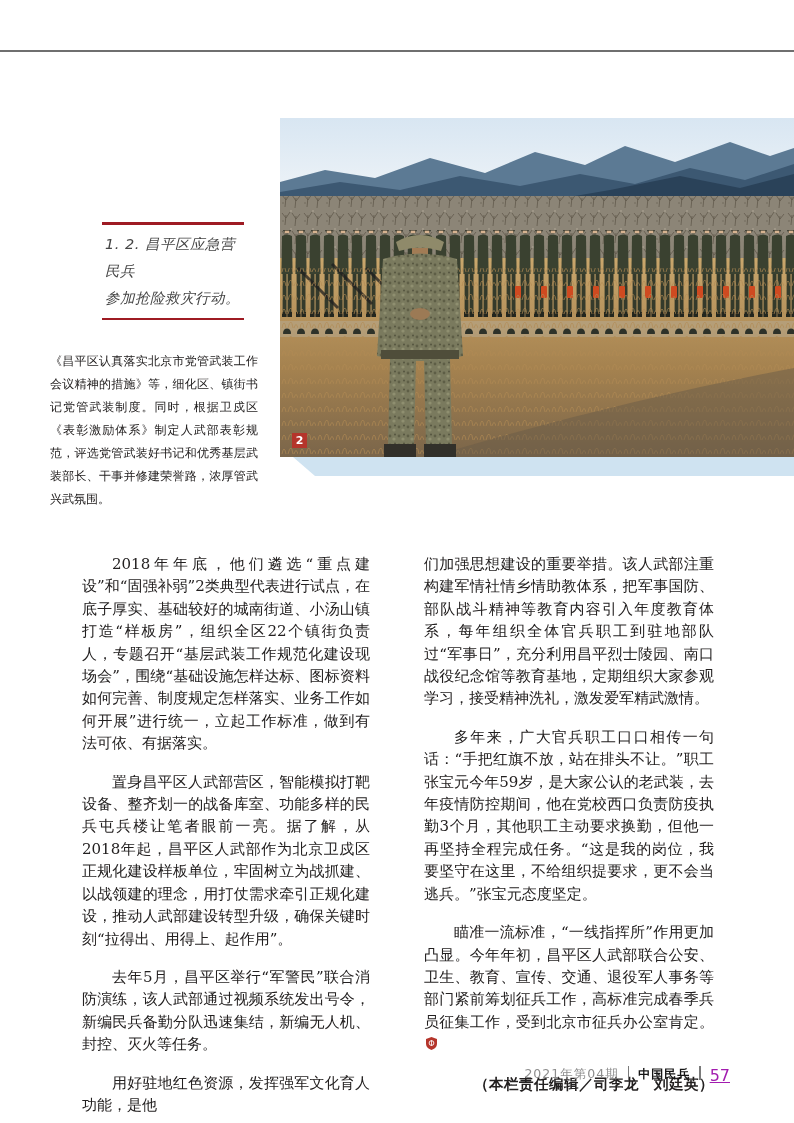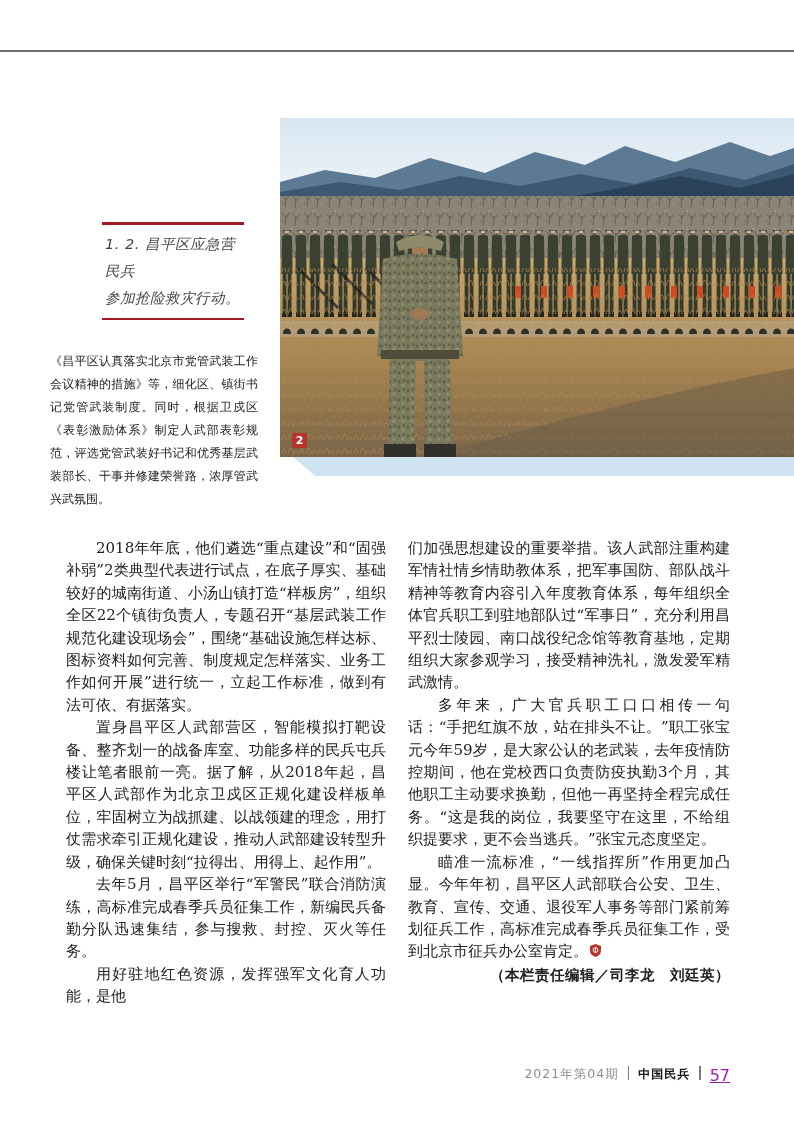--- a/index.html
+++ b/index.html
@@ -23,21 +23,21 @@
         font-size:14.5px;line-height:27px;color:#454545;letter-spacing:0.5px;font-style:italic;}
 
   
   .intro-col{position:absolute;left:50px;top:350px;width:208px;font-size:12px;line-height:23px;text-align:justify;}
   .intro-col p{margin:0;}
 
   
   .col{position:absolute;top:537px;font-size:15px;line-height:22.4px;text-align:justify;}
   .col-left{left:66px;width:320px;}
   .col-right{left:408px;width:322px;}
-  .col p{margin:0;}
+  .col p{margin:16px;}
   .indent{text-indent:2em;}
   .editor-note{text-align:right;font-family:"DejaVu Sans","Liberation Sans",sans-serif;
         font-weight:bold;font-size:14.5px;letter-spacing:0.5px;padding-top:1px;}
   .endmark{display:inline-block;width:11px;height:13px;vertical-align:-1px;margin-left:2px;}
 
   
   .footer{position:absolute;top:1066px;right:64px;display:flex;gap:9px;
         font-family:"DejaVu Sans","Liberation Sans",sans-serif;}
   .f-issue{font-size:12.5px;color:var(--footer-gray,#8d8d8d);letter-spacing:1px;}
   .f-div{width:1.5px;height:14px;background:#7a7a7a;}
@@ -137,21 +137,21 @@
     <div class="caption-rule"></div>
   </div>
 
   <div class="intro-col">
     <p>《昌平区认真落实北京市党管武装工作会议精神的措施》等，细化区、镇街书记党管武装制度。同时，根据卫戍区《表彰激励体系》制定人武部表彰规范，评选党管武装好书记和优秀基层武装部长、干事并修建荣誉路，浓厚管武兴武氛围。</p>
   </div>
 
   <div class="col col-left">
     <p class="indent">2018年年底，他们遴选“重点建设”和“固强补弱”2类典型代表进行试点，在底子厚实、基础较好的城南街道、小汤山镇打造“样板房”，组织全区22个镇街负责人，专题召开“基层武装工作规范化建设现场会”，围绕“基础设施怎样达标、图标资料如何完善、制度规定怎样落实、业务工作如何开展”进行统一，立起工作标准，做到有法可依、有据落实。</p>
     <p class="indent">置身昌平区人武部营区，智能模拟打靶设备、整齐划一的战备库室、功能多样的民兵屯兵楼让笔者眼前一亮。据了解，从2018年起，昌平区人武部作为北京卫戍区正规化建设样板单位，牢固树立为战抓建、以战领建的理念，用打仗需求牵引正规化建设，推动人武部建设转型升级，确保关键时刻“拉得出、用得上、起作用”。</p>
-    <p class="indent">去年5月，昌平区举行“军警民”联合消防演练，高标准完成春季兵员征集工作，新编民兵备勤分队迅速集结，参与搜救、封控、灭火等任务。</p>
+    <p class="indent">去年5月，昌平区举行“军警民”联合消防演练，该人武部通过视频系统发出号令，新编民兵备勤分队迅速集结，新编无人机、封控、灭火等任务。</p>
     <p class="indent">用好驻地红色资源，发挥强军文化育人功能，是他</p>
   </div>
 
   <div class="col col-right">
     <p>们加强思想建设的重要举措。该人武部注重构建军情社情乡情助教体系，把军事国防、部队战斗精神等教育内容引入年度教育体系，每年组织全体官兵职工到驻地部队过“军事日”，充分利用昌平烈士陵园、南口战役纪念馆等教育基地，定期组织大家参观学习，接受精神洗礼，激发爱军精武激情。</p>
     <p class="indent">多年来，广大官兵职工口口相传一句话：“手把红旗不放，站在排头不让。”职工张宝元今年59岁，是大家公认的老武装，去年疫情防控期间，他在党校西口负责防疫执勤3个月，其他职工主动要求换勤，但他一再坚持全程完成任务。“这是我的岗位，我要坚守在这里，不给组织提要求，更不会当逃兵。”张宝元态度坚定。</p>
     <p class="indent">
       <span>瞄准一流标准，“一线指挥所”作用更加凸显。今年年初，昌平区人武部联合公安、卫生、教育、宣传、交通、退役军人事务等部门紧前筹划征兵工作，高标准完成春季兵员征集工作，受到北京市征兵办公室肯定。</span><svg class="endmark" viewBox="0 0 12 14">
           <path d="M6 0 L12 2 V7 C12 11 9 13 6 14 C3 13 0 11 0 7 V2 Z" fill="#b5352b"></path>
           <circle cx="6" cy="6.5" r="2.6" fill="none" stroke="#ffffff" stroke-width="1"></circle>

